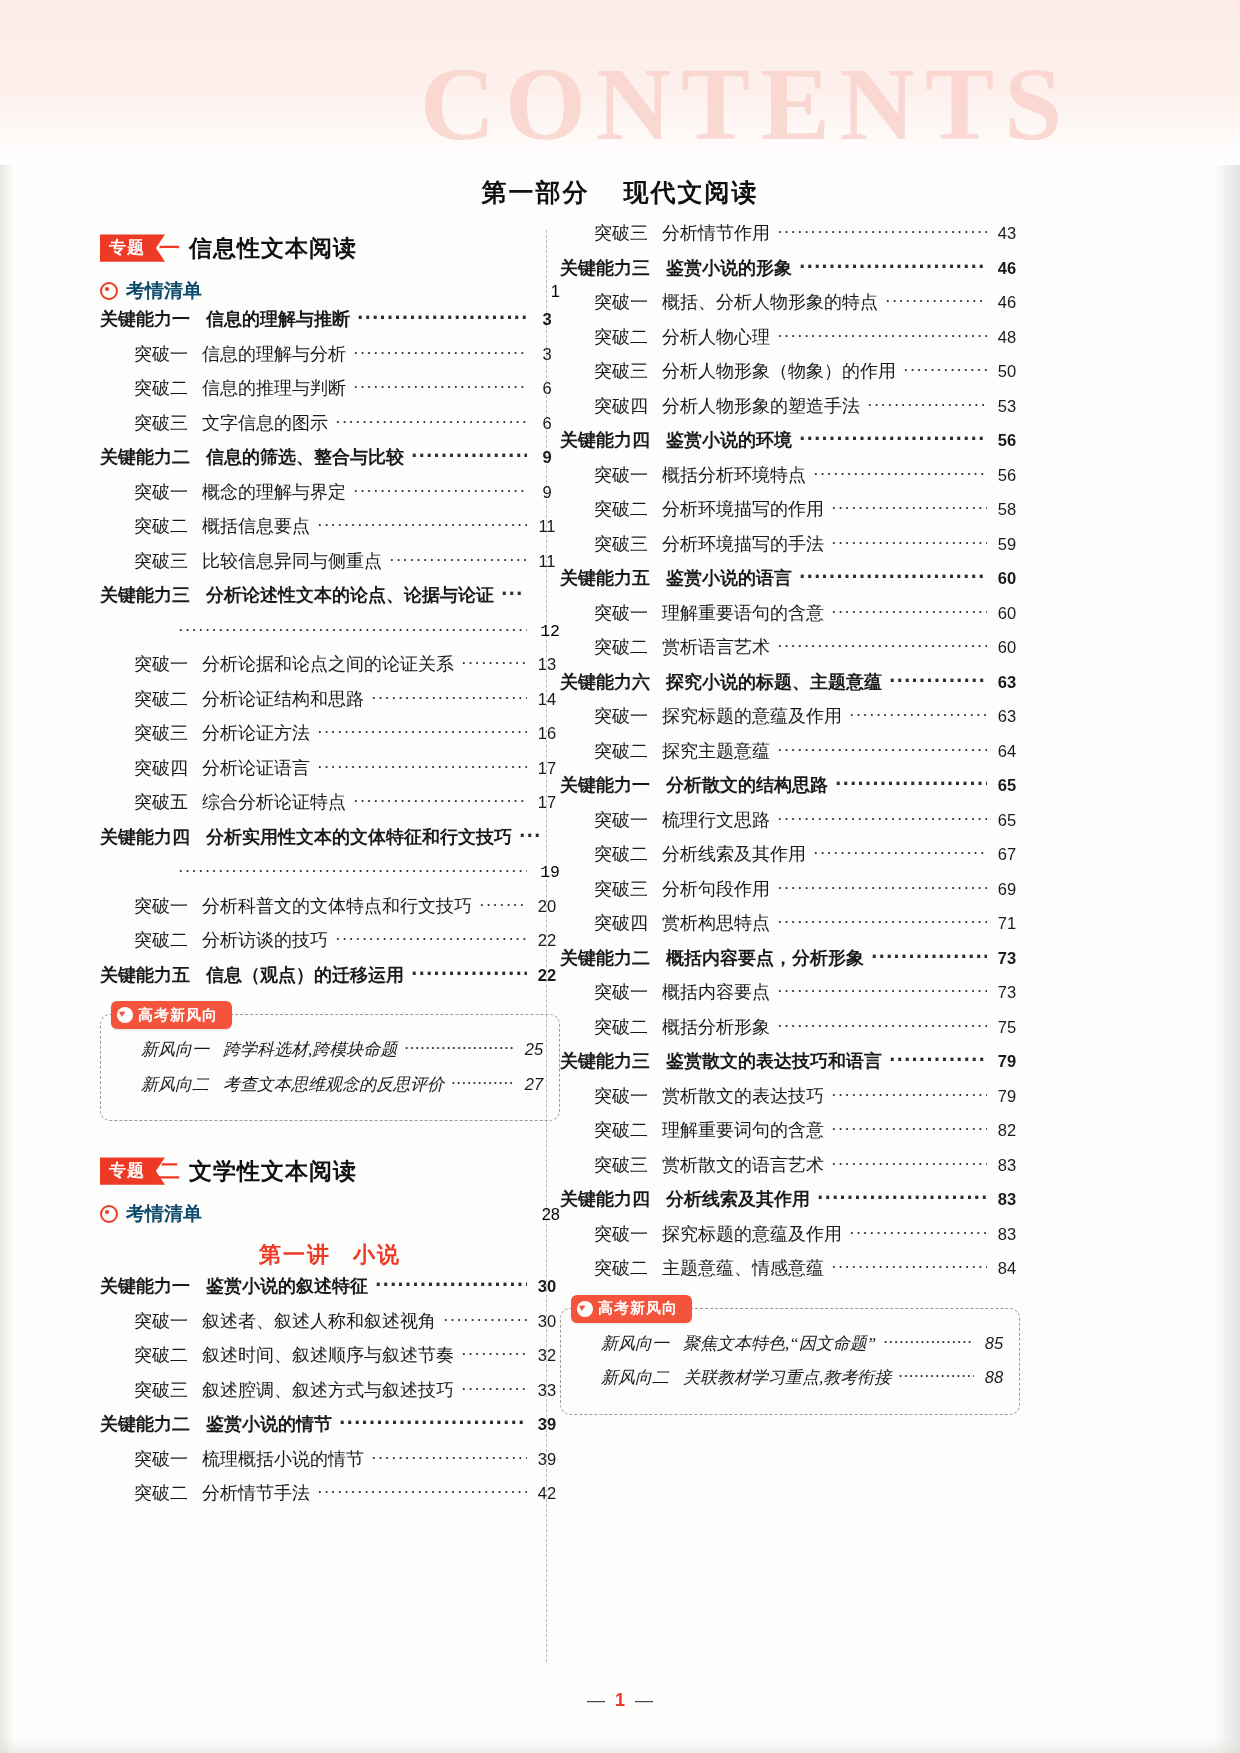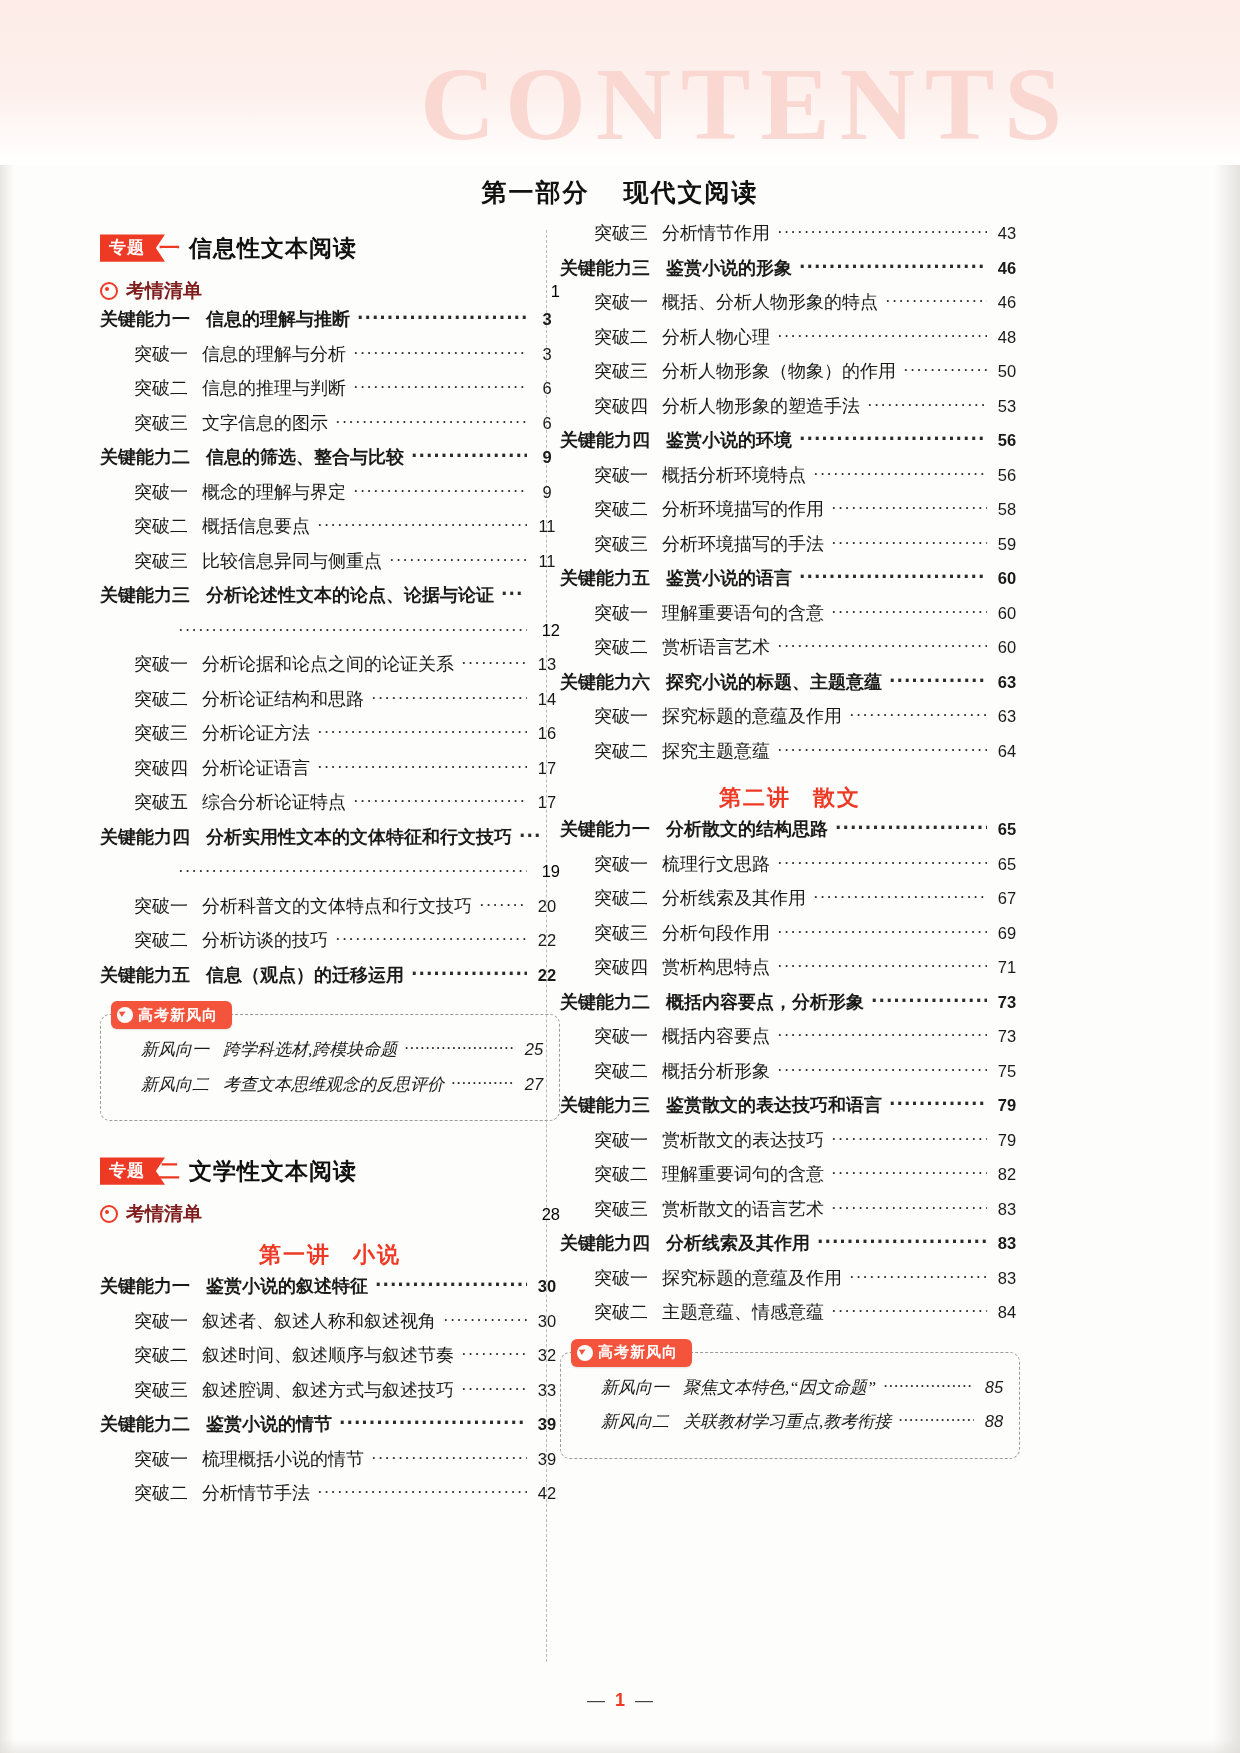--- a/index.html
+++ b/index.html
@@ -132,21 +132,21 @@
     height:34.5px;
     display:flex; align-items:baseline;
     padding-left:78px;
     font-size:17px;
   }
   .cont-row .dots {
     flex:1 1 auto; overflow:hidden; white-space:nowrap;
     letter-spacing:1px; color:#2b2b2b; margin-right:7px;
   }
   .cont-row .pg {
-    font-family:Liberation Sans, sans-serif; font-size:16.5px;
+    font-family:Liberation Mono, monospace; font-size:16.5px;
     min-width:26px; text-align:right;
   }
 
   
   .zhuanti {
     display:flex; align-items:center;
     height:40px; margin-top:4px; margin-bottom:4px;
   }
   .zt-tag {
     position:relative;
@@ -176,21 +176,21 @@
     width:14px; height:14px; border-radius:50%;
     border:2px solid #ee3a24;
     position:relative; margin-right:8px; flex:0 0 auto;
   }
   .kq-bullet::after{
     content:""; position:absolute; left:3px; top:3px;
     width:4px; height:4px; border-radius:50%; background:#ee3a24;
   }
   .kaoqing .lbl {
     font-family:"DejaVu Sans", sans-serif; font-weight:bold;
-    font-size:19px; color:#7f1d1d; white-space:nowrap;
+    font-size:19px; color:#0c4a6e; white-space:nowrap;
   }
   .kaoqing .dots {
     flex:1 1 auto; overflow:hidden; white-space:nowrap;
     margin:0 8px; letter-spacing:1px; font-size:17px; color:#2b2b2b;
     position:relative; top:1px;
   }
   .kaoqing .pg {
     font-family:"Liberation Sans", sans-serif; font-size:16.5px;
     min-width:26px; text-align:right;
   }
@@ -541,23 +541,20 @@
             <span class="dots">················································································</span>
             <span class="pg">63</span>
           </div>
           <div class="row lvl-break">
             <span class="lbl"><span>突破二</span><span class="ttl">探究主题意蕴</span></span>
             <span class="dots">················································································</span>
             <span class="pg">64</span>
           </div>
         </div>
 
-      <div class="jiang">
-        <span>第二讲</span><span class="gap"></span><span>散文</span>
-      </div>
 
       <div id="right-entries2">
           <div class="row lvl-cap">
             <span class="lbl"><span>关键能力一</span><span class="ttl">分析散文的结构思路</span></span>
             <span class="dots">················································································</span>
             <span class="pg">65</span>
           </div>
           <div class="row lvl-break">
             <span class="lbl"><span>突破一</span><span class="ttl">梳理行文思路</span></span>
             <span class="dots">················································································</span>

